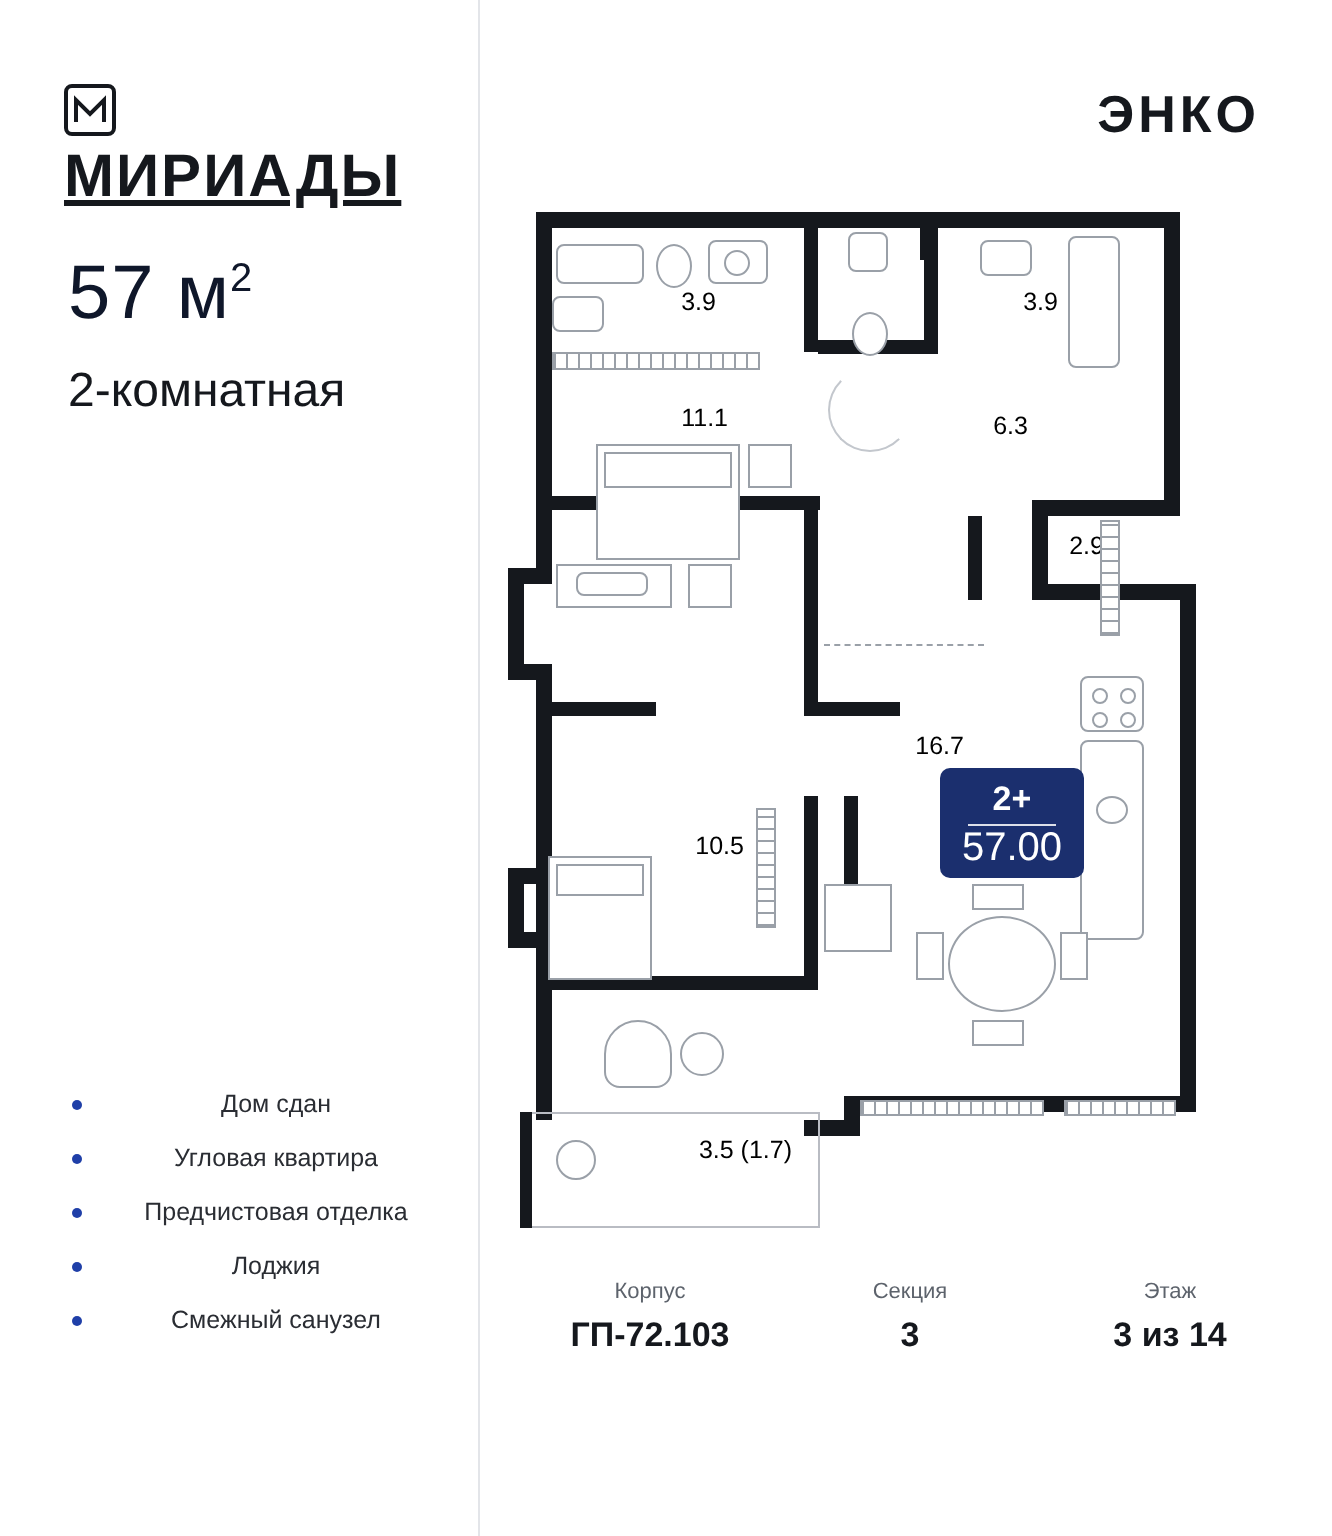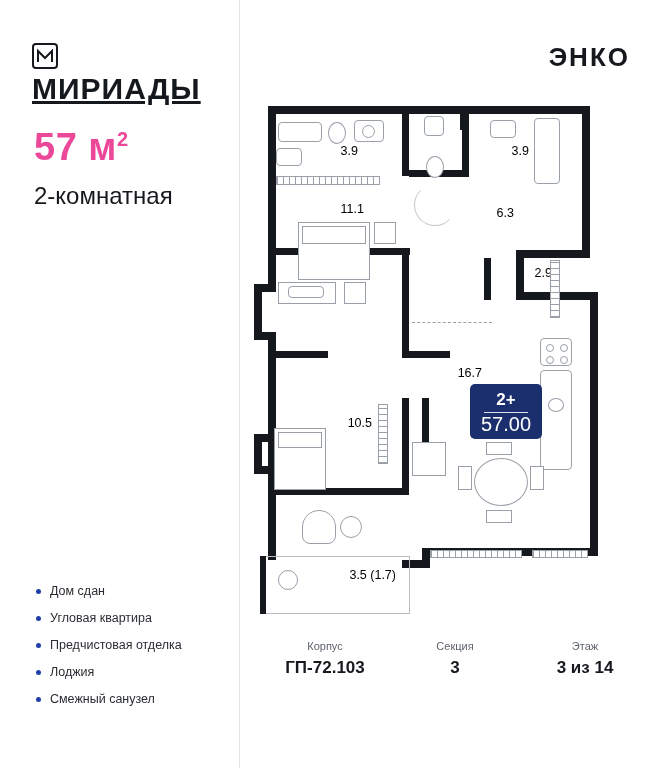--- a/index.html
+++ b/index.html
@@ -46,41 +46,42 @@
     width: 26px;
     height: 26px;
     vertical-align: -4px;
     margin-right: 4px;
   }
   .area-big {
     position: absolute;
     left: 34px;
     top: 126px;
     font-size: 38px;
-    font-weight: bold;
-    color: #ec4899;
+    font-weight: normal;
+    color: #0f172a;
     letter-spacing: 0.5px;
   }
   .area-big sup {
     font-size: 20px;
     vertical-align: super;
   }
   .rooms {
     position: absolute;
     left: 34px;
     top: 182px;
     font-size: 24px;
     color: #15181d;
   }
 
   .features {
     position: absolute;
     left: 36px;
-    top: 583px;
+    top: 544px;
     width: 190px;
+    text-align: center;
   }
   .feature {
     position: relative;
     padding-left: 14px;
     font-size: 12.5px;
     line-height: 16px;
     margin-bottom: 11px;
     color: #2a2d33;
   }
   .feature .dot {

